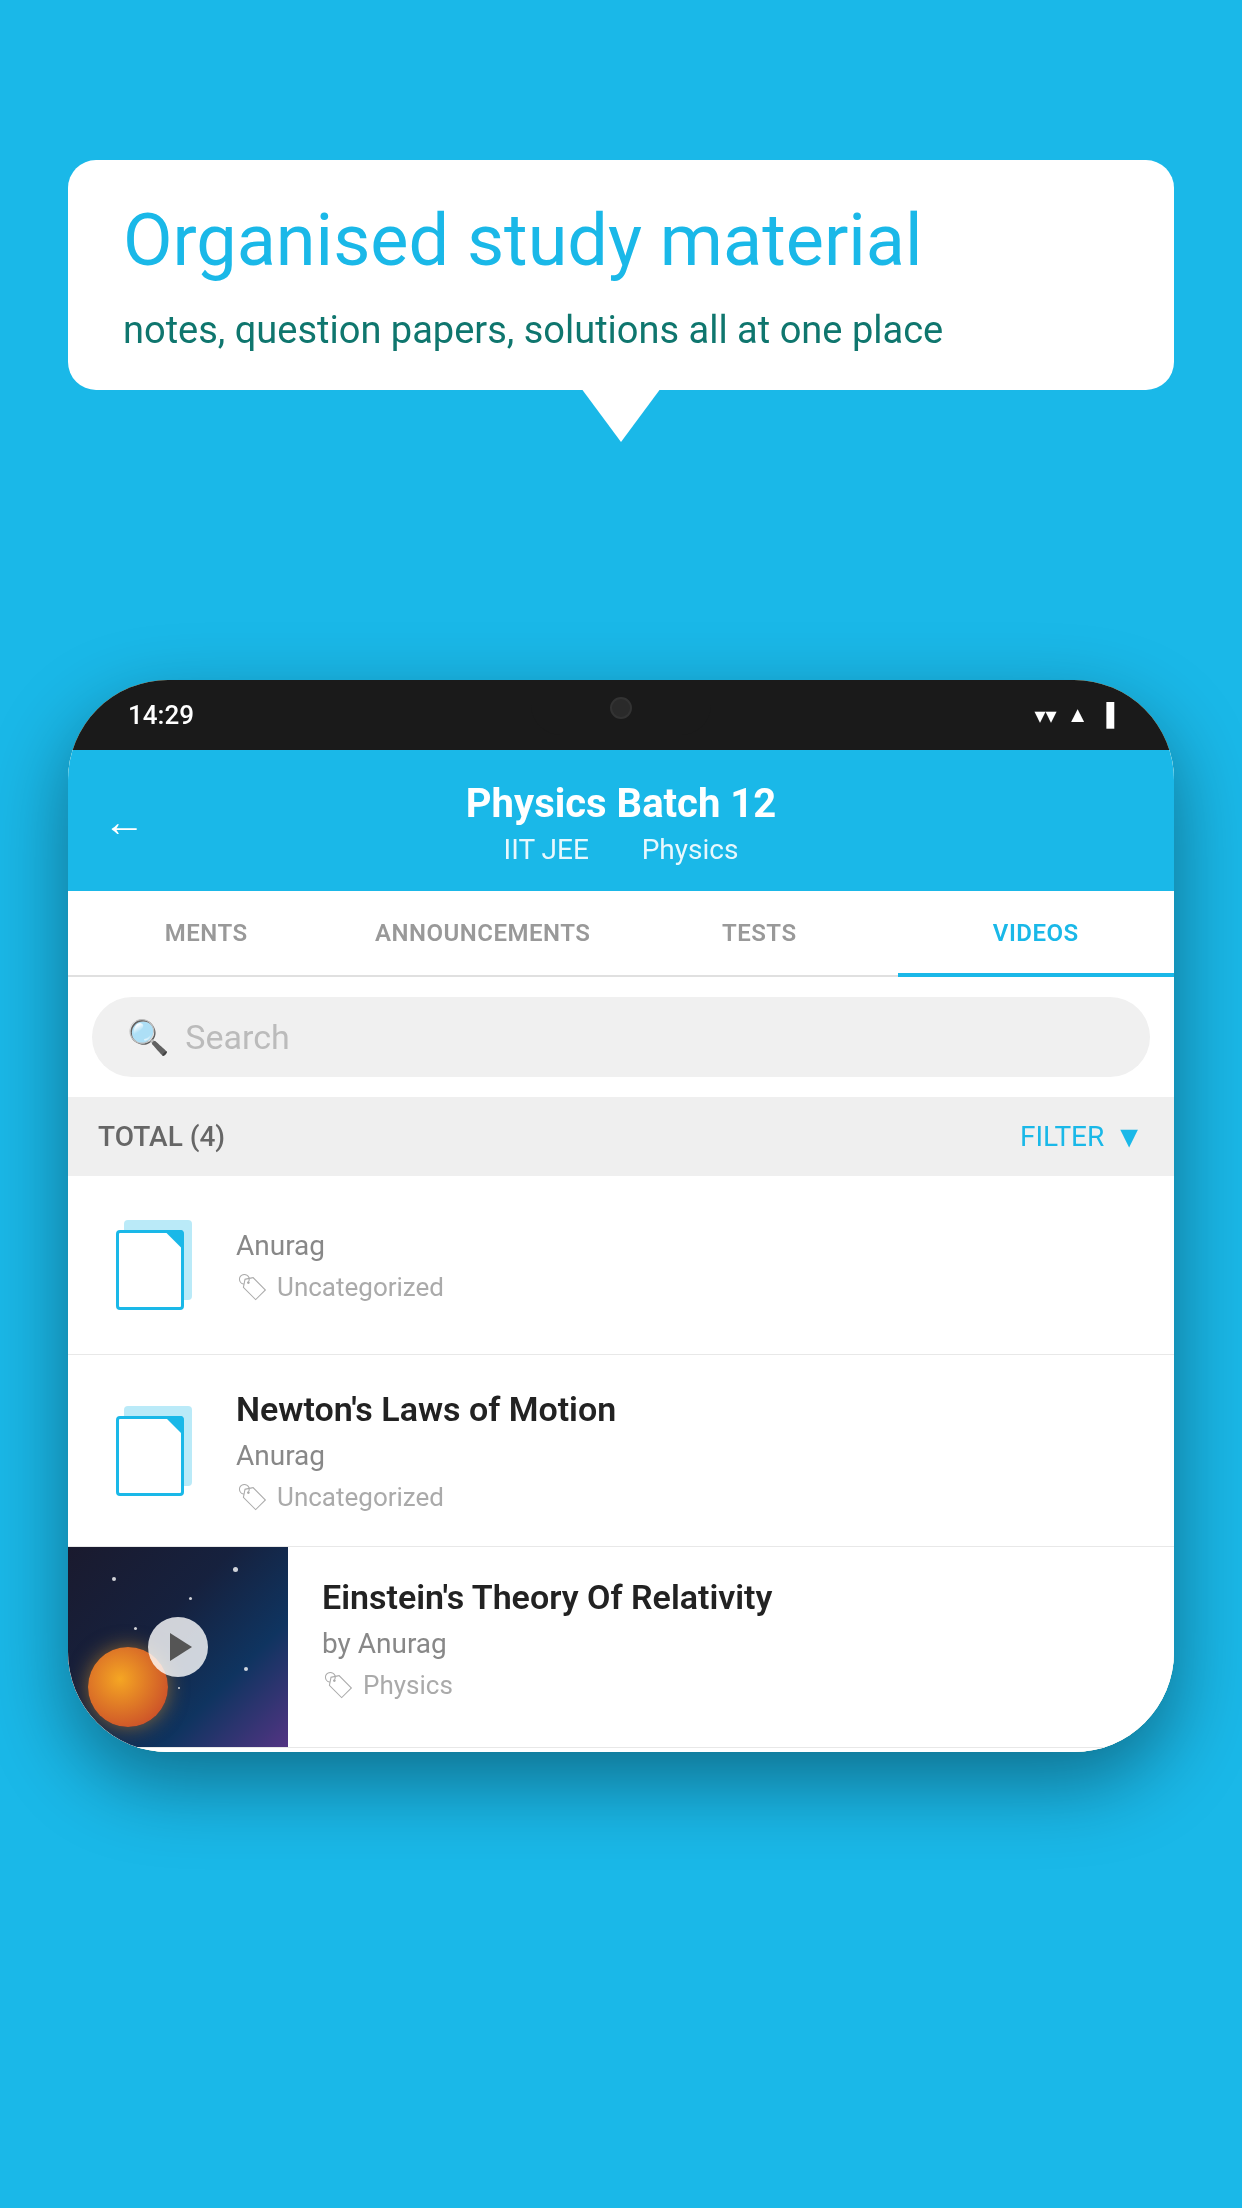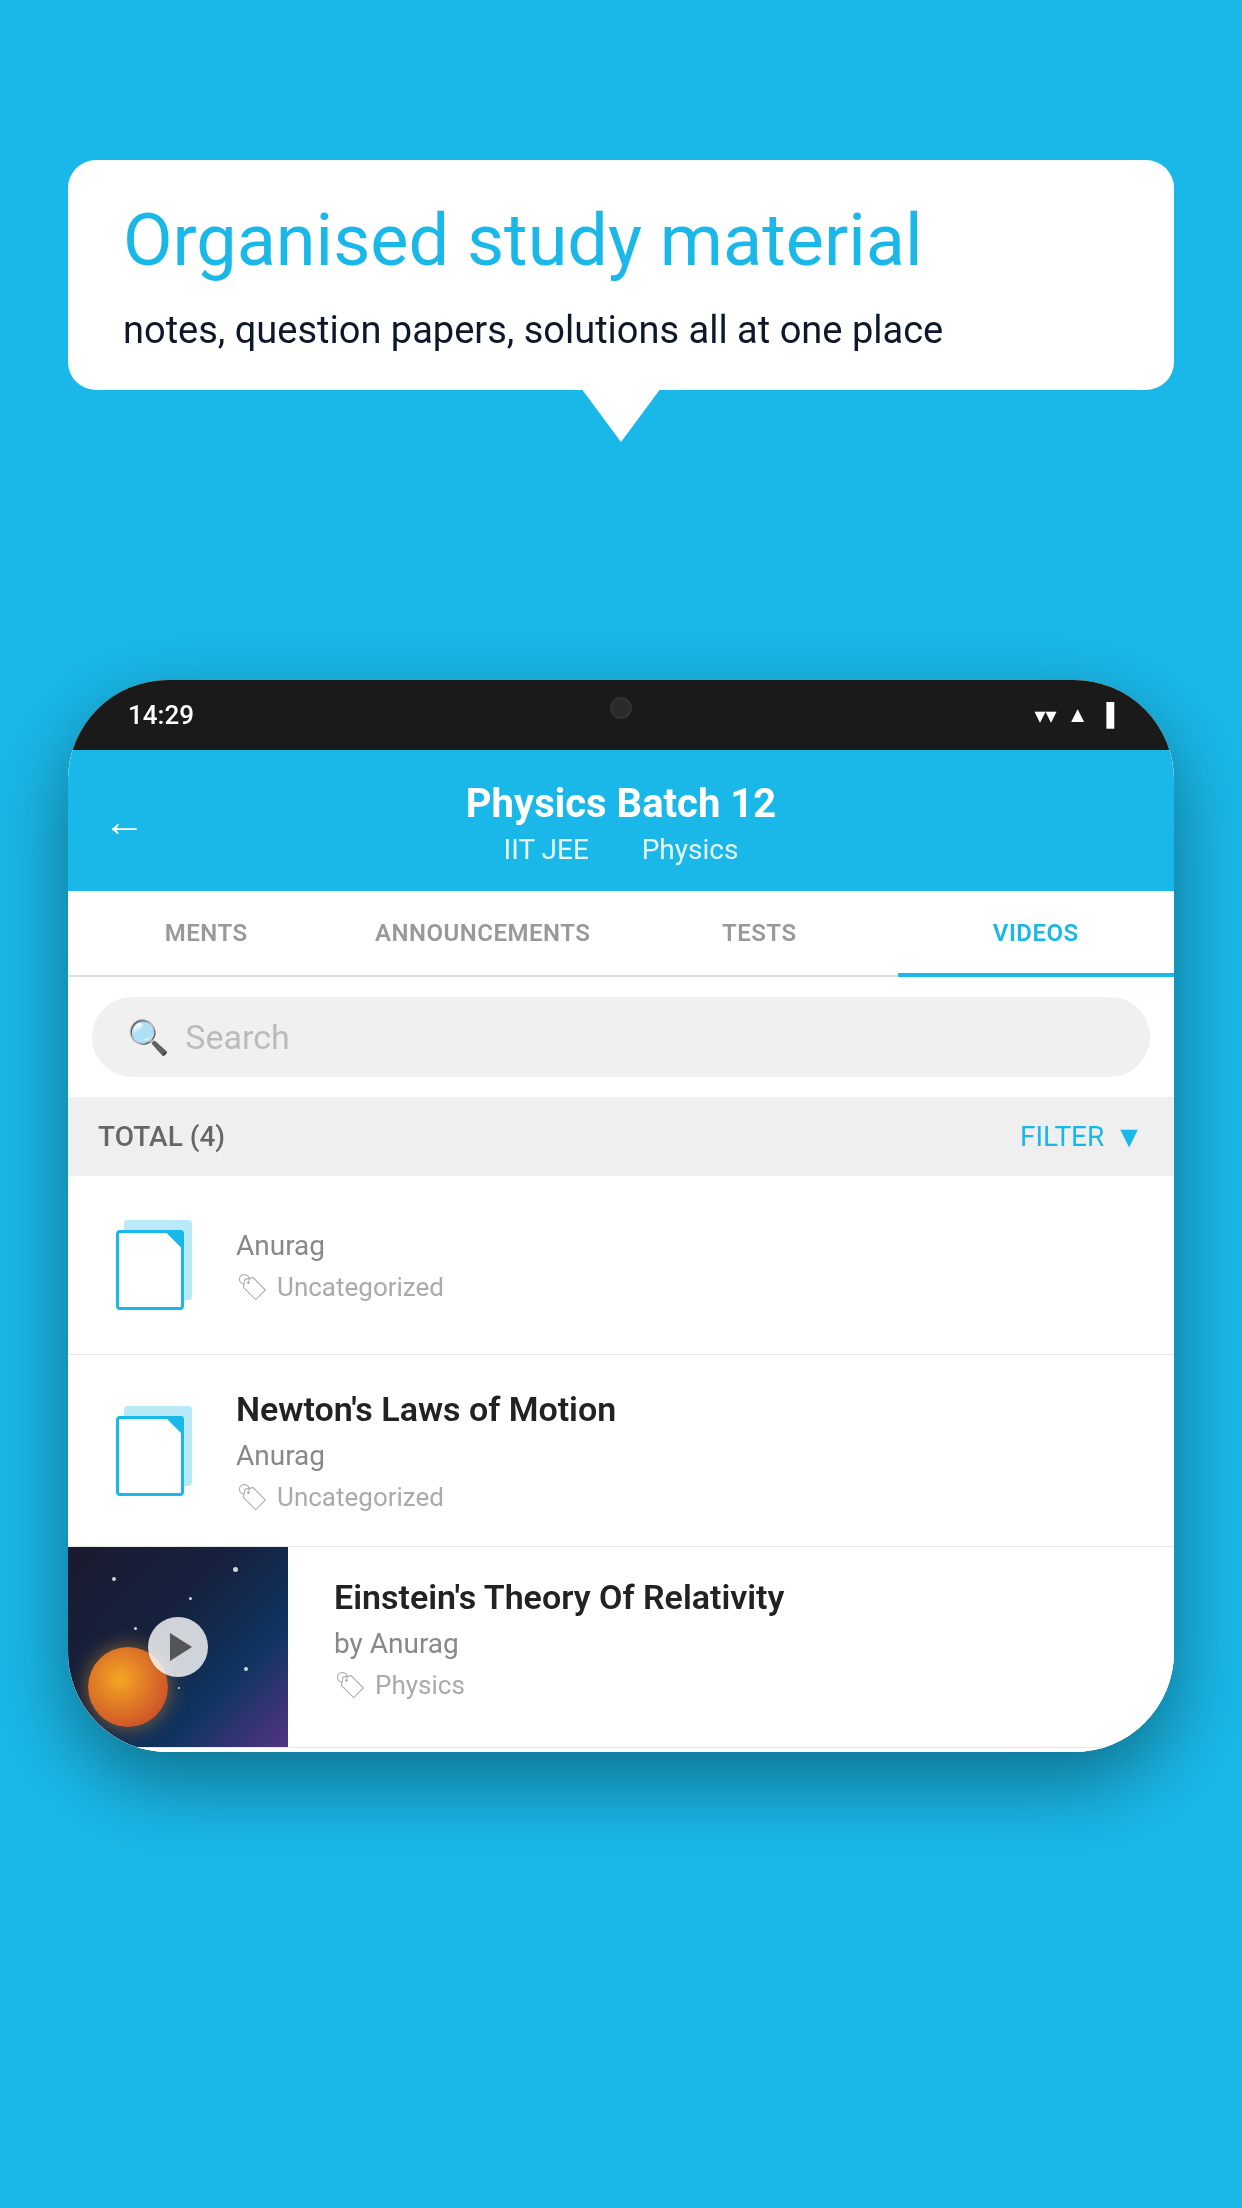--- a/index.html
+++ b/index.html
@@ -43,21 +43,21 @@
 
     .speech-bubble-title {
       color: #1ab8e8;
       font-size: 72px;
       font-weight: 400;
       line-height: 1.2;
       margin-bottom: 24px;
     }
 
     .speech-bubble-subtitle {
-      color: #0f172a;
+      color: #0f766e;
       font-size: 38px;
       font-weight: 400;
     }
 
     
     .phone-frame {
       position: absolute;
       top: 680px;
       left: 68px;
       right: 68px;
@@ -336,21 +336,21 @@
       align-items: center;
       gap: 8px;
     }
 
     
     .video-item-thumb {
       display: flex;
       align-items: flex-start;
       padding: 0 0 0 0;
       border-bottom: 1px solid #e8e8e8;
-      gap: 16px;
+      gap: 4px;
       cursor: pointer;
     }
 
     .thumb-image {
       width: 220px;
       height: 200px;
       flex-shrink: 0;
       background: linear-gradient(135deg, #1a1a2e 0%, #16213e 40%, #0f3460 70%, #533483 100%);
       position: relative;
       display: flex;

